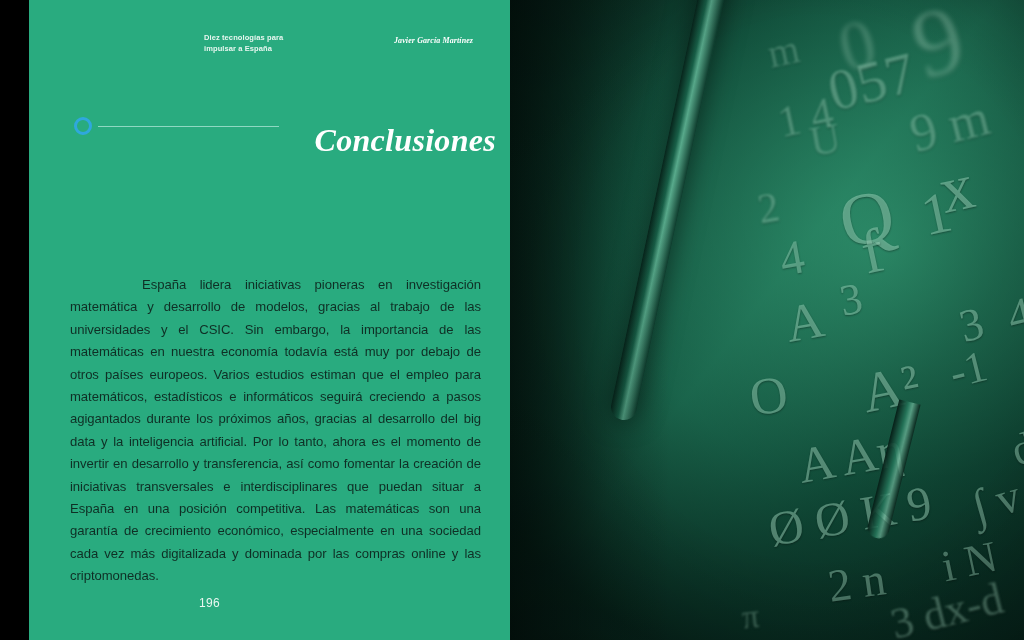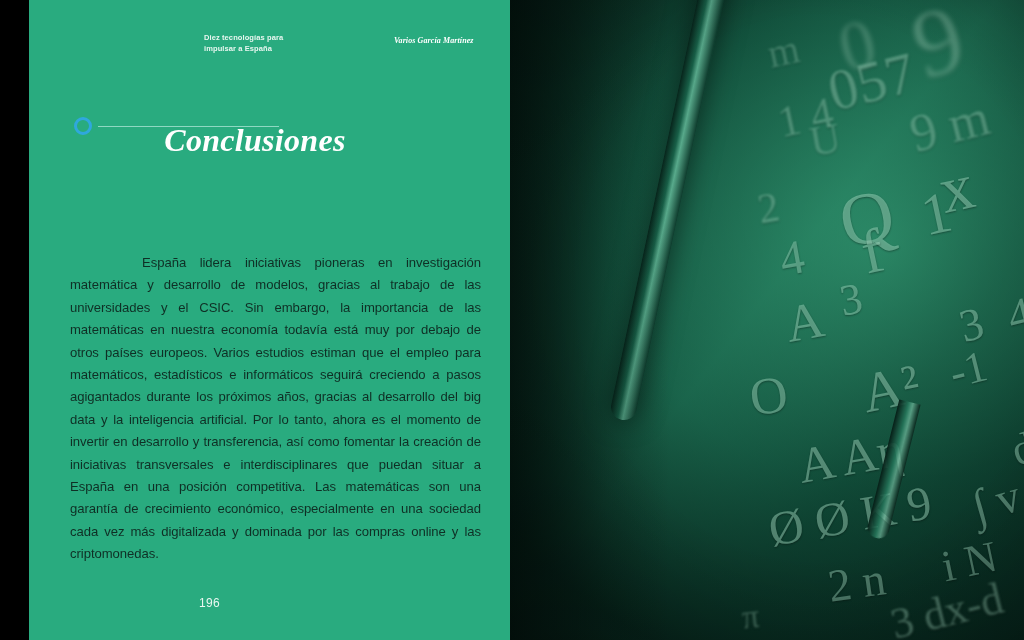--- a/index.html
+++ b/index.html
@@ -69,31 +69,32 @@
     top: 125.5px;
     width: 181px;
     height: 1.6px;
     background: #8fd8c2;
   }
   .chapter-title {
     position: absolute;
     left: 0;
     top: 101px;
     width: 452px;
-    text-align: center;
+    text-align: right;
     font-family: "Liberation Serif", serif;
     font-style: italic;
     font-size: 32px;
     color: #ffffff;
     letter-spacing: 0.3px;
+    padding-left: 15px;
   }
   .body-text {
     position: absolute;
     left: 41px;
-    top: 252px;
+    top: 274px;
     width: 411px;
     font-size: 13.1px;
     line-height: 22.4px;
     color: #0f2f25;
     text-align: justify;
     text-indent: 72px;
     letter-spacing: -0.05px;
     -webkit-hyphens: manual;
     hyphens: manual;
   }
@@ -174,21 +175,21 @@
 </head>
 <body>
 
 <div class="page">
 
   <div class="left-page">
 
     <div class="running-head">Diez tecnologías para
 impulsar a España</div>
 
-    <div class="author-line">Varios García Martínez</div>
+    <div class="author-line">Javier García Martínez</div>
 
     <div class="chapter-marker"></div>
     <div class="chapter-rule"></div>
 
     <h1 class="chapter-title">Conclusiones</h1>
 
     <div class="body-text">España lidera iniciativas pioneras en investigación matemática y desarrollo de modelos, gracias al trabajo de las universidades y el CSIC. Sin embargo, la importancia de las matemáticas en nuestra economía todavía está muy por debajo de otros países europeos. Varios estudios estiman que el empleo para matemáticos, estadísticos e informáticos seguirá creciendo a pasos agigantados durante los próximos años, gracias al desarrollo del big data y la inteligencia artificial. Por lo tanto, ahora es el momento de invertir en desarrollo y transferencia, así como fomentar la creación de iniciativas transversales e interdisciplinares que puedan situar a España en una posición competitiva. Las matemáticas son una garantía de crecimiento económico, especialmente en una sociedad cada vez más digitalizada y dominada por las compras online y las criptomonedas.</div>
 
     <div class="folio">196</div>
   </div>

